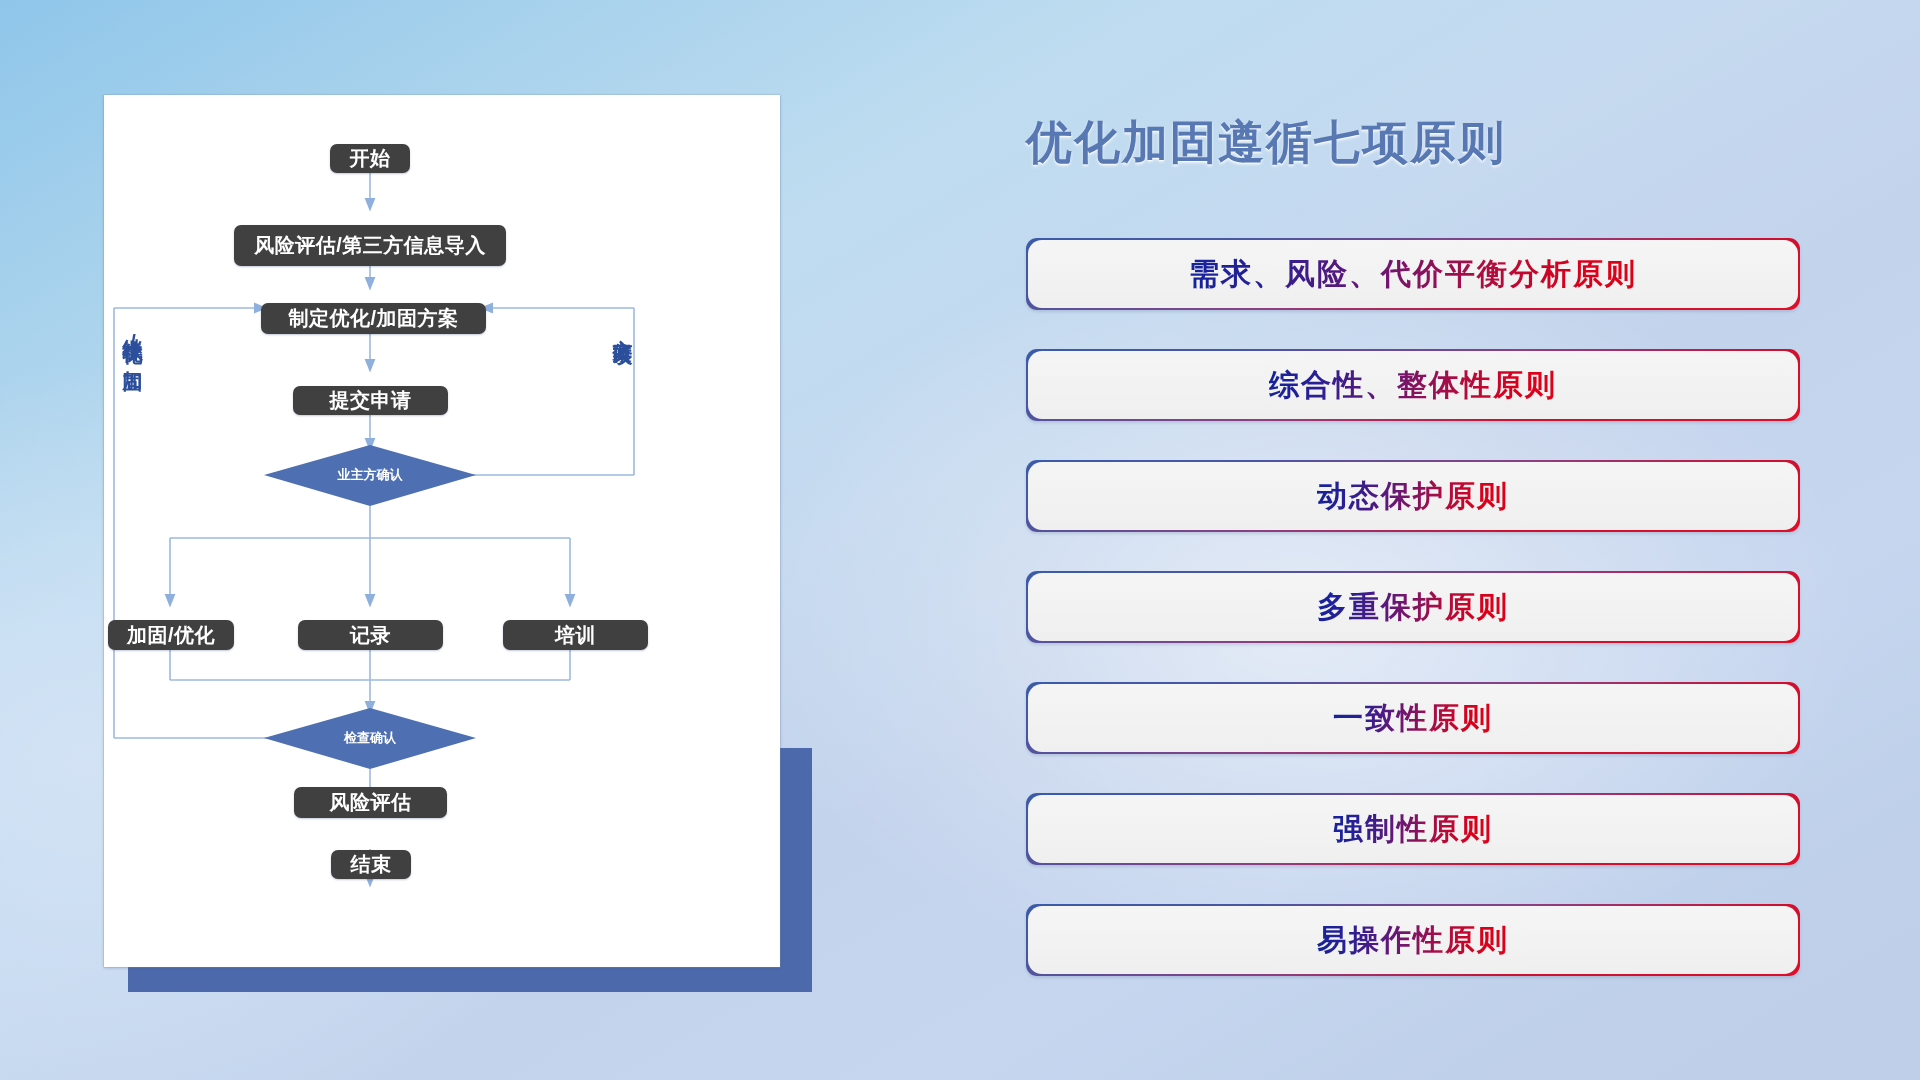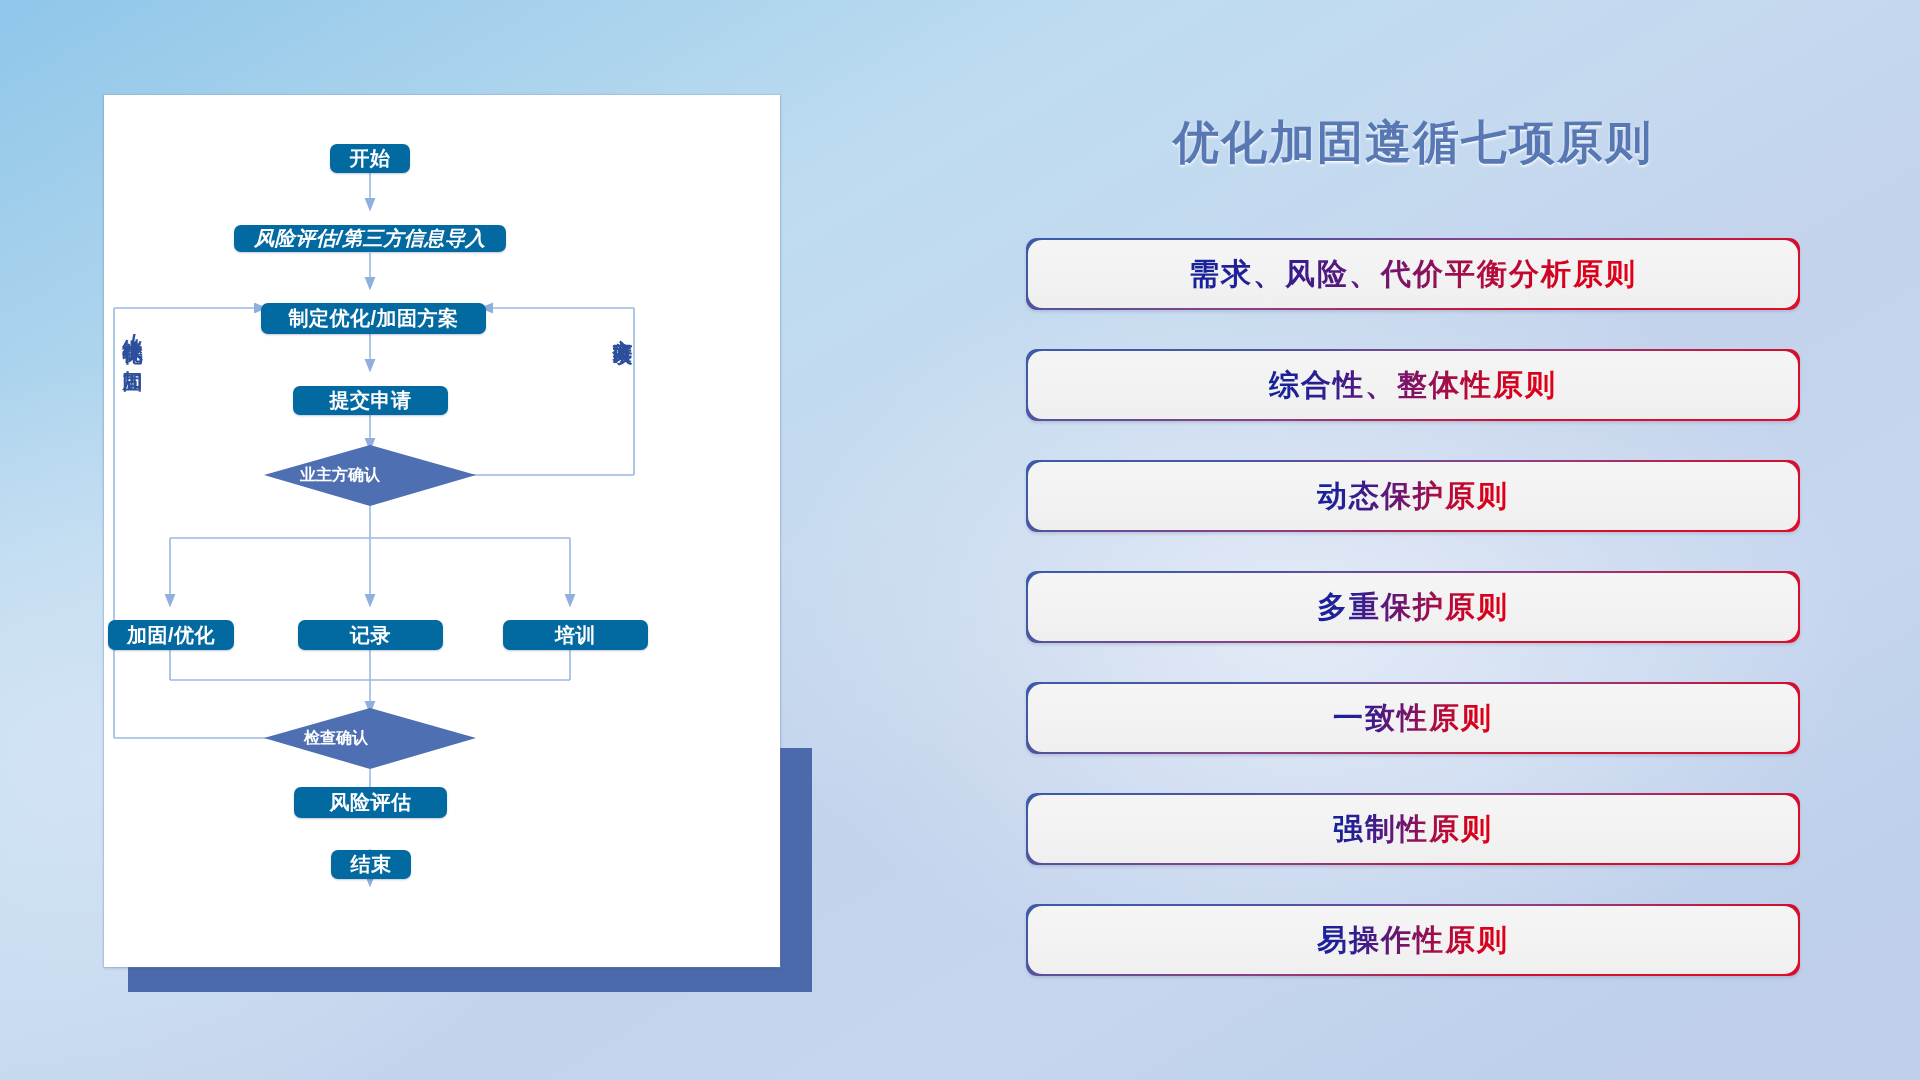--- a/index.html
+++ b/index.html
@@ -50,58 +50,58 @@
     box-shadow: 0 1px 3px rgba(60,80,120,0.30), 0 0 0 0.5px rgba(150,170,200,0.5);
   }
   .flow {
     position: absolute;
     left: 0; top: 0; width: 676px; height: 872px;
   }
   .flow svg { position: absolute; left: 0; top: 0; }
 
   .node {
     position: absolute;
-    background: #0369a1;
+    background: #404040;
     color: #ffffff;
     border-radius: 7px;
     display: flex; align-items: center; justify-content: center;
     font-size: 20px;
     font-weight: 700;
     letter-spacing: 0.5px;
     white-space: nowrap;
     box-shadow: 0 1px 2px rgba(40,60,110,0.28);
     z-index: 4;
   }
   .diamond-label {
     position: absolute;
     z-index: 5;
     color: #ffffff;
-    font-size: 16px;
+    font-size: 13px;
     font-weight: 700;
     white-space: nowrap;
-    display: flex; align-items: center; 
+    display: flex; align-items: center; justify-content: center;
   }
   .vlabel {
     position: absolute;
     z-index: 4;
     color: #2c4f9c;
     font-size: 20px;
     font-weight: 700;
     writing-mode: vertical-rl;
     text-orientation: upright;
     letter-spacing: 2px;
     line-height: 1.05;
   }
 
   
   .title {
     position: absolute;
     left: 1026px; top: 112px;
     width: 774px;
-    text-align: center;
+    text-align: left;
     font-size: 46px;
     font-weight: 700;
     letter-spacing: 2px;
     color: #5878b4;
     text-shadow: 0 2px 3px rgba(255,255,255,0.75), 0 1px 0 rgba(255,255,255,0.6);
     z-index: 3;
   }
   .cards {
     position: absolute;
     left: 1026px; top: 238px;
@@ -189,21 +189,21 @@
 
       <svg width="676" height="872" viewBox="0 0 676 872">
         <polygon points="266,350 372,380 266,411 160,380" fill="#4e6fb2"></polygon>
         <polygon points="266,613 372,643 266,674 160,643" fill="#4e6fb2"></polygon>
       </svg>
 
       <div class="node" style="left:226px; top:49px; width:80px; height:29px;">
         <span>开始</span>
       </div>
 
-      <div class="node" style="left:130px; top:130px; width:272px; height:27px;font-style:italic;">
+      <div class="node" style="left:130px; top:130px; width:272px; height:41px;">
         <span>风险评估/第三方信息导入</span>
       </div>
 
       <div class="node" style="left:157px; top:208px; width:225px; height:31px;">
         <span>制定优化/加固方案</span>
       </div>
 
       <div class="node" style="left:189px; top:291px; width:155px; height:29px;text-align:right;">
         <span>提交申请</span>
       </div>

